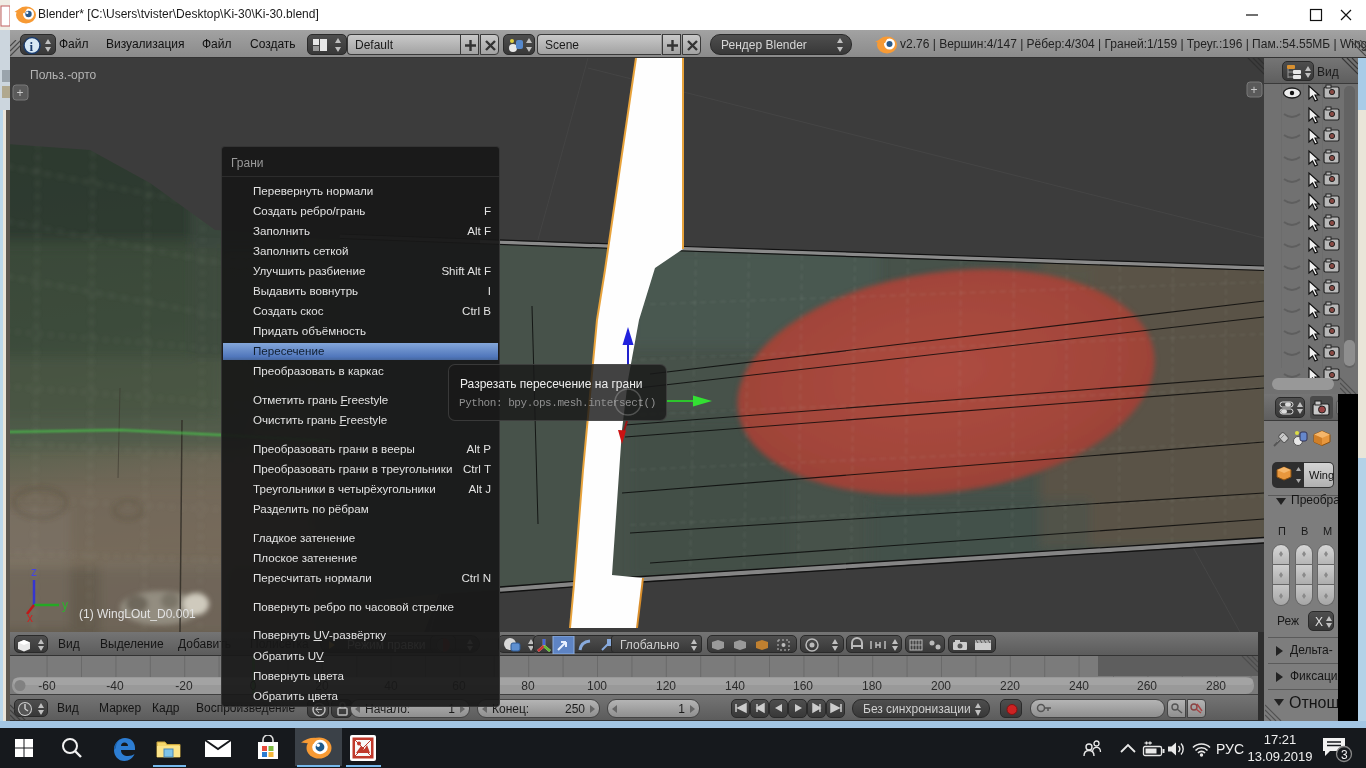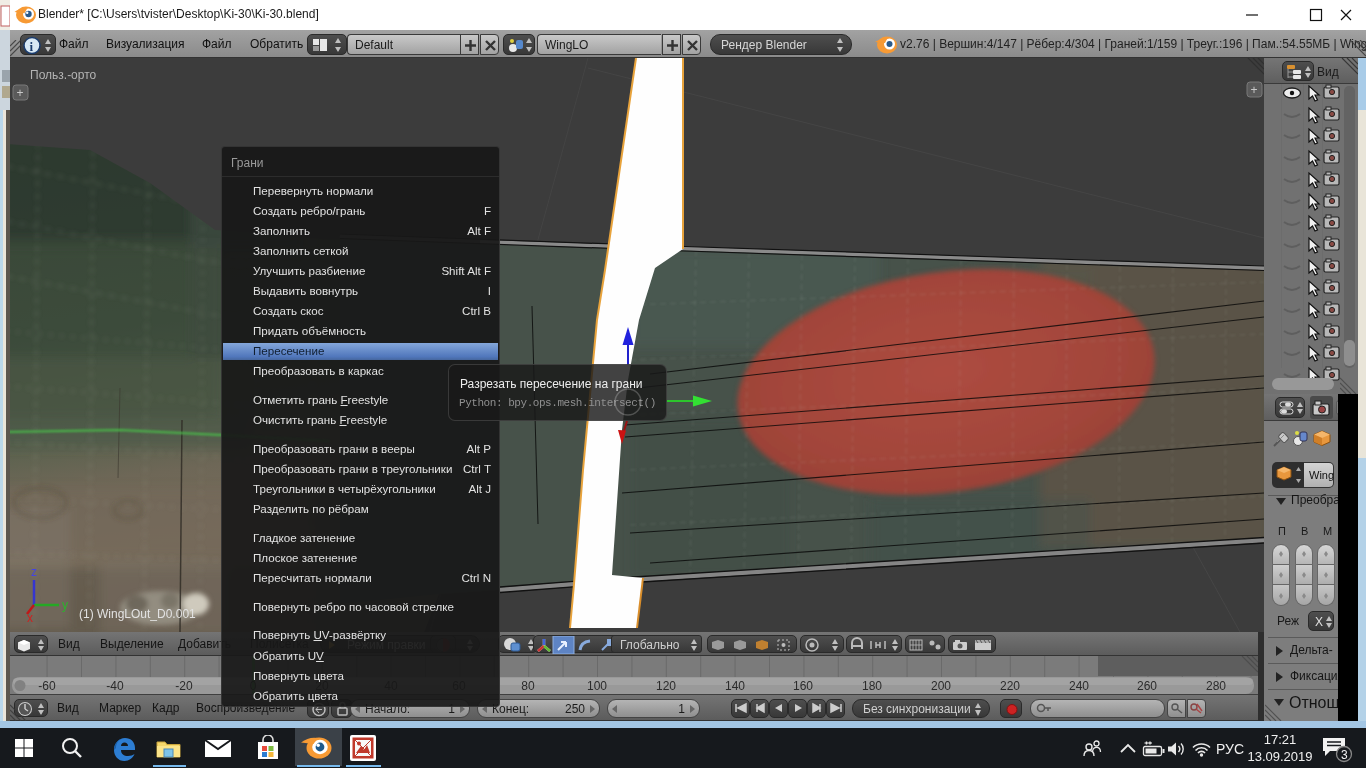--- a/index.html
+++ b/index.html
@@ -67,21 +67,21 @@
     <div class="darkbtn" style="left:10px;top:4px;width:36px;height:21px;">
       <svg width="36" height="21" style="position:absolute;left:0;top:0">
         <circle cx="11" cy="10.5" r="8" fill="#d8e8f4" stroke="#1a3c6e" stroke-width="1.5"></circle>
         <text x="8.5" y="15.5" font-size="13" font-weight="bold" fill="#1a3c6e" font-family="Liberation Serif">i</text>
         <path d="M 24,9 L 27,4 L 30,9 Z M 24,12 L 27,17 L 30,12 Z" fill="#c0c0c0"></path>
       </svg>
     </div>
     <div class="mtext" style="left:49px;">Файл</div>
     <div class="mtext" style="left:96px;">Визуализация</div>
     <div class="mtext" style="left:192px;">Файл</div>
-    <div class="mtext" style="left:240px;">Обратить</div>
+    <div class="mtext" style="left:240px;">Создать</div>
     <div class="darkbtn" style="left:297px;top:4px;width:40px;height:21px;">
       <svg width="40" height="21" style="position:absolute;left:0;top:0">
         <rect x="5" y="4" width="6" height="6" fill="#e8e8e8"></rect>
           <rect x="5" y="11" width="6" height="5" fill="#999"></rect>
         <rect x="12" y="4" width="7" height="12" fill="#e8e8e8"></rect>
         <path d="M 27,8 L 30,3 L 33,8 Z M 27,12 L 30,17 L 33,12 Z" fill="#c0c0c0"></path>
       </svg>
     </div>
     <div class="lightfield" style="left:337px;top:4px;width:113px;height:21px;border-radius:4px 0 0 4px;border-right:none;">
       <div style="position:absolute;left:7px;top:3px;">Default</div>
@@ -98,21 +98,21 @@
     </div>
     <div class="darkbtn" style="left:493px;top:4px;width:32px;height:21px;">
       <svg width="32" height="21" style="position:absolute;left:0;top:0">
         <circle cx="9" cy="13" r="4" fill="#e8e8e8"></circle>
           <rect x="12" y="5" width="7" height="9" rx="2" fill="#5588cc"></rect>
         <circle cx="8" cy="6" r="2" fill="#e0d040"></circle>
         <path d="M 22,8 L 25,3 L 28,8 Z M 22,12 L 25,17 L 28,12 Z" fill="#c0c0c0"></path>
       </svg>
     </div>
     <div class="lightfield" style="left:527px;top:4px;width:124px;height:21px;border-radius:4px 0 0 4px;border-right:none;">
-      <div style="position:absolute;left:7px;top:3px;">WingLO</div>
+      <div style="position:absolute;left:7px;top:3px;">Scene</div>
     </div>
     <div class="lightfield" style="left:652px;top:4px;width:19px;height:21px;">
       <svg width="19" height="21">
           <path d="M 9.5,5 L 9.5,16 M 4,10.5 L 15,10.5" stroke="#333" stroke-width="2.4"></path>
         </svg>
     </div>
     <div class="lightfield" style="left:672px;top:4px;width:19px;height:21px;border-radius:0 4px 4px 0;">
       <svg width="19" height="21">
           <path d="M 5,6 L 14,15 M 14,6 L 5,15" stroke="#333" stroke-width="2.4"></path>
         </svg>

